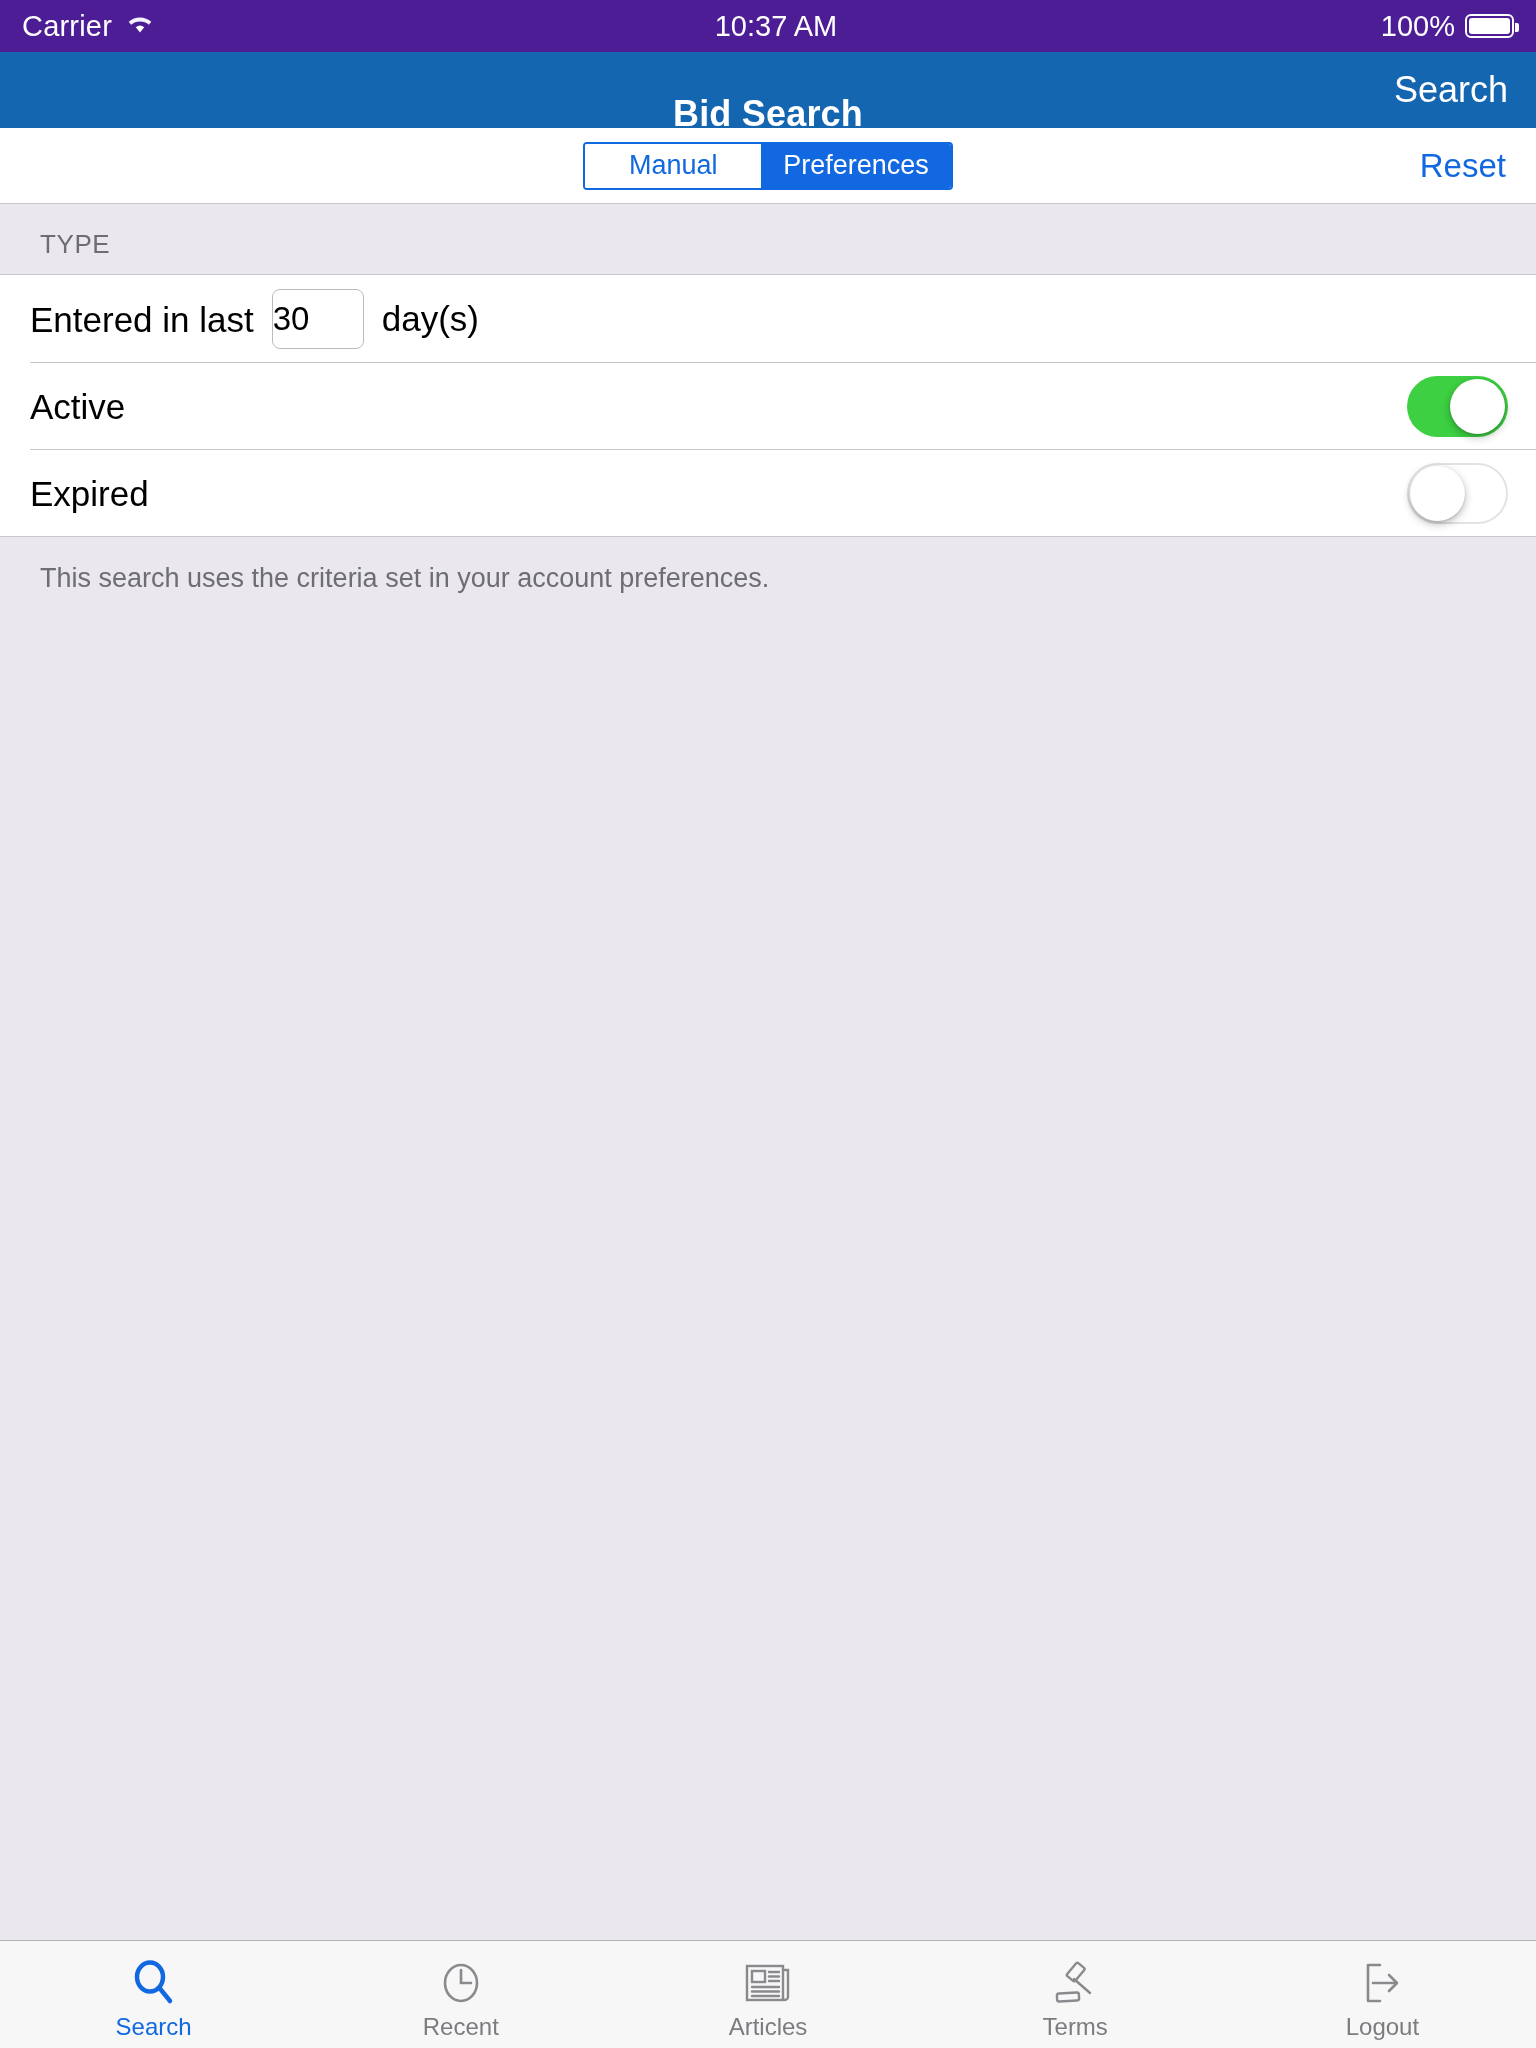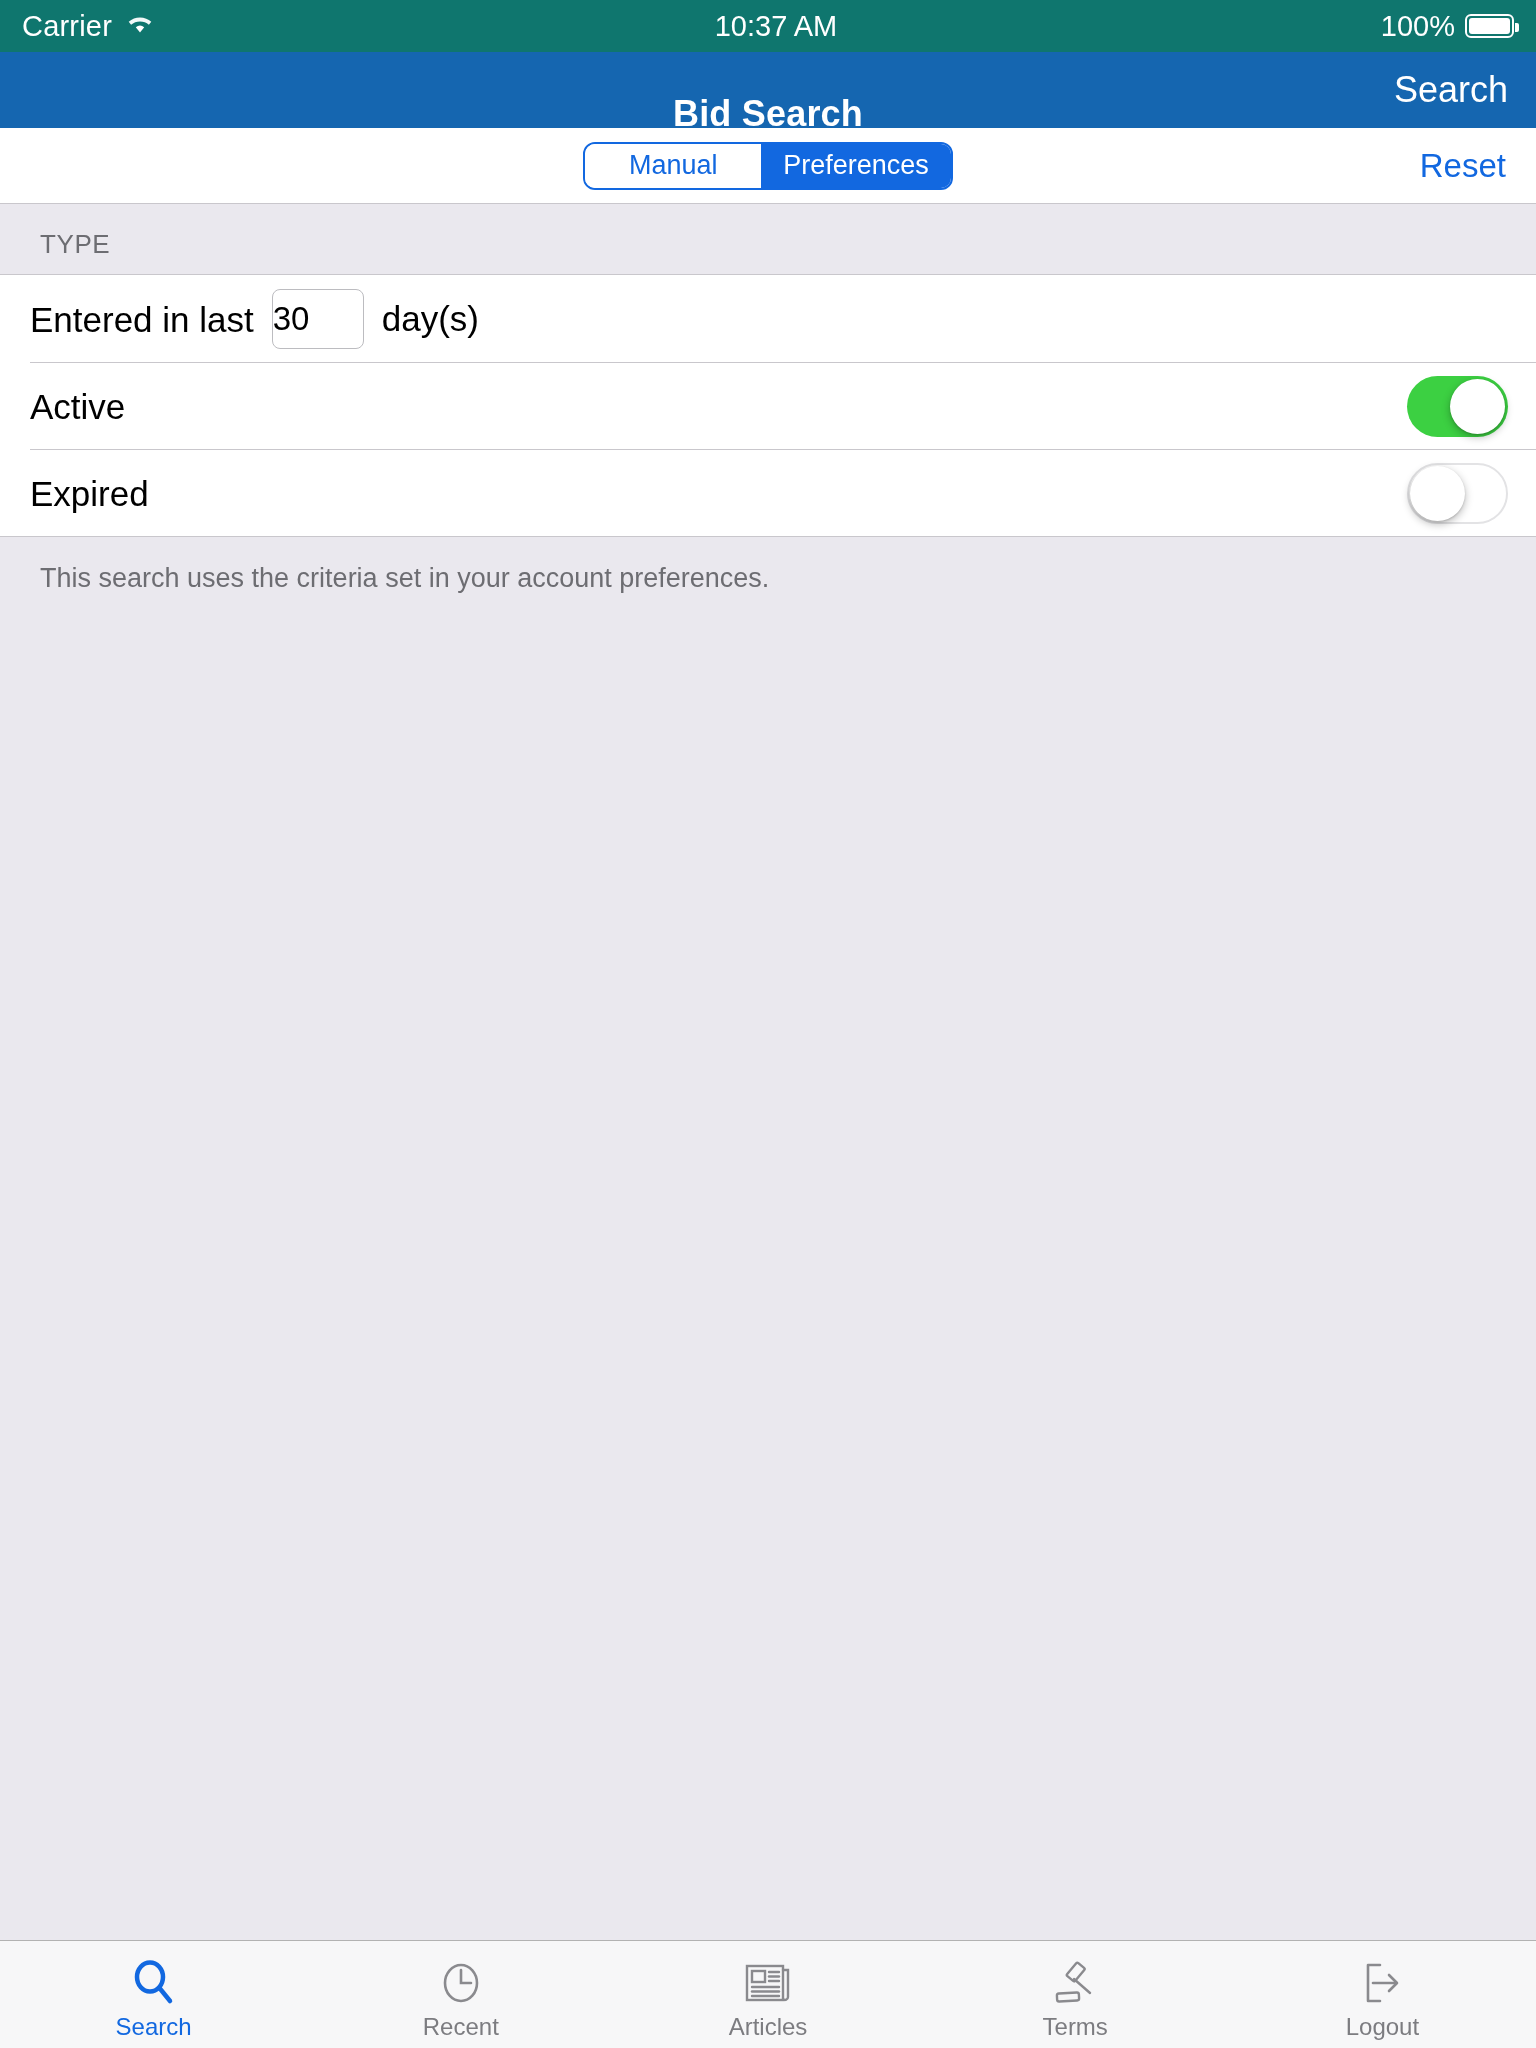--- a/index.html
+++ b/index.html
@@ -16,21 +16,21 @@
     width: 1536px;
     height: 2048px;
     display: flex;
     flex-direction: column;
     background: #EAE8EE;
   }
 
   
   .statusbar {
     height: 52px;
-    background: #0f766e;
+    background: #4c1d95;
     color: #ffffff;
     display: flex;
     align-items: center;
     padding: 0 22px;
     font-size: 29px;
     flex: none;
     position: relative;
   }
   .sb-left { display: flex; align-items: center; gap: 12px; }
   .sb-carrier { font-size: 29px; letter-spacing: 0.2px; }
@@ -107,21 +107,21 @@
     position: relative;
     display: flex;
     align-items: center;
     justify-content: center;
     flex: none;
     border-bottom: 1px solid #c9c7cc;
   }
   .segmented {
     display: flex;
     border: 2px solid #1268e0;
-    border-radius: 12px;
+    border-radius: 4px;
     overflow: hidden;
     height: 48px;
   }
   .seg {
     display: flex;
     align-items: center;
     justify-content: center;
     padding: 0 22px;
     font-size: 27px;
     cursor: pointer;

